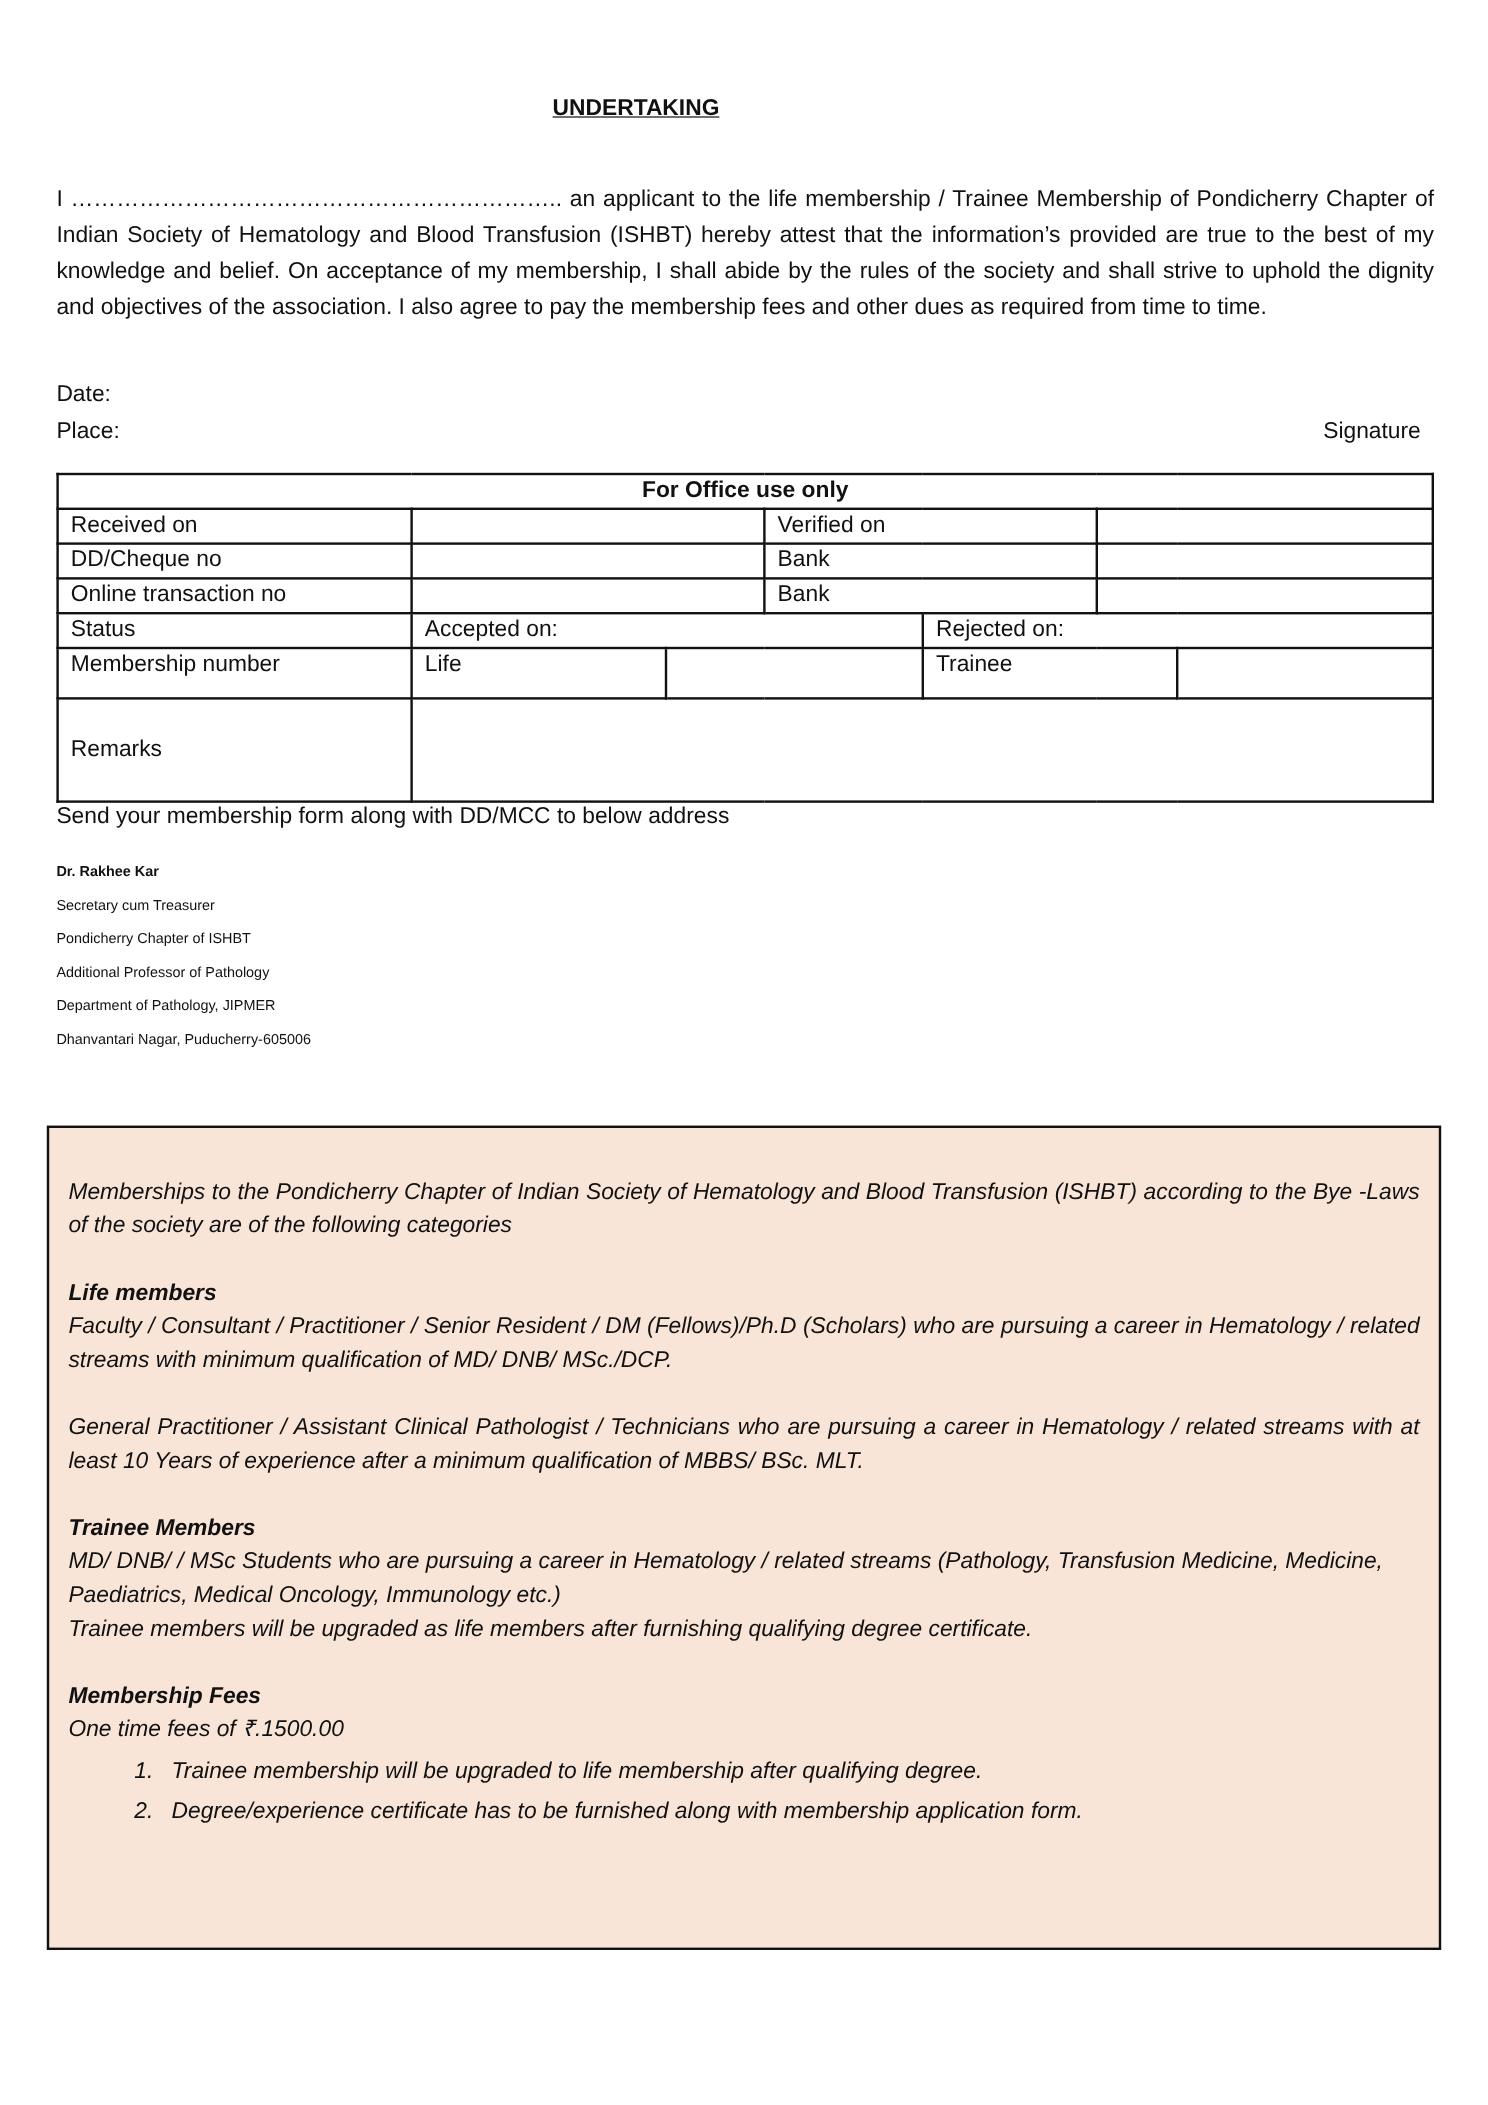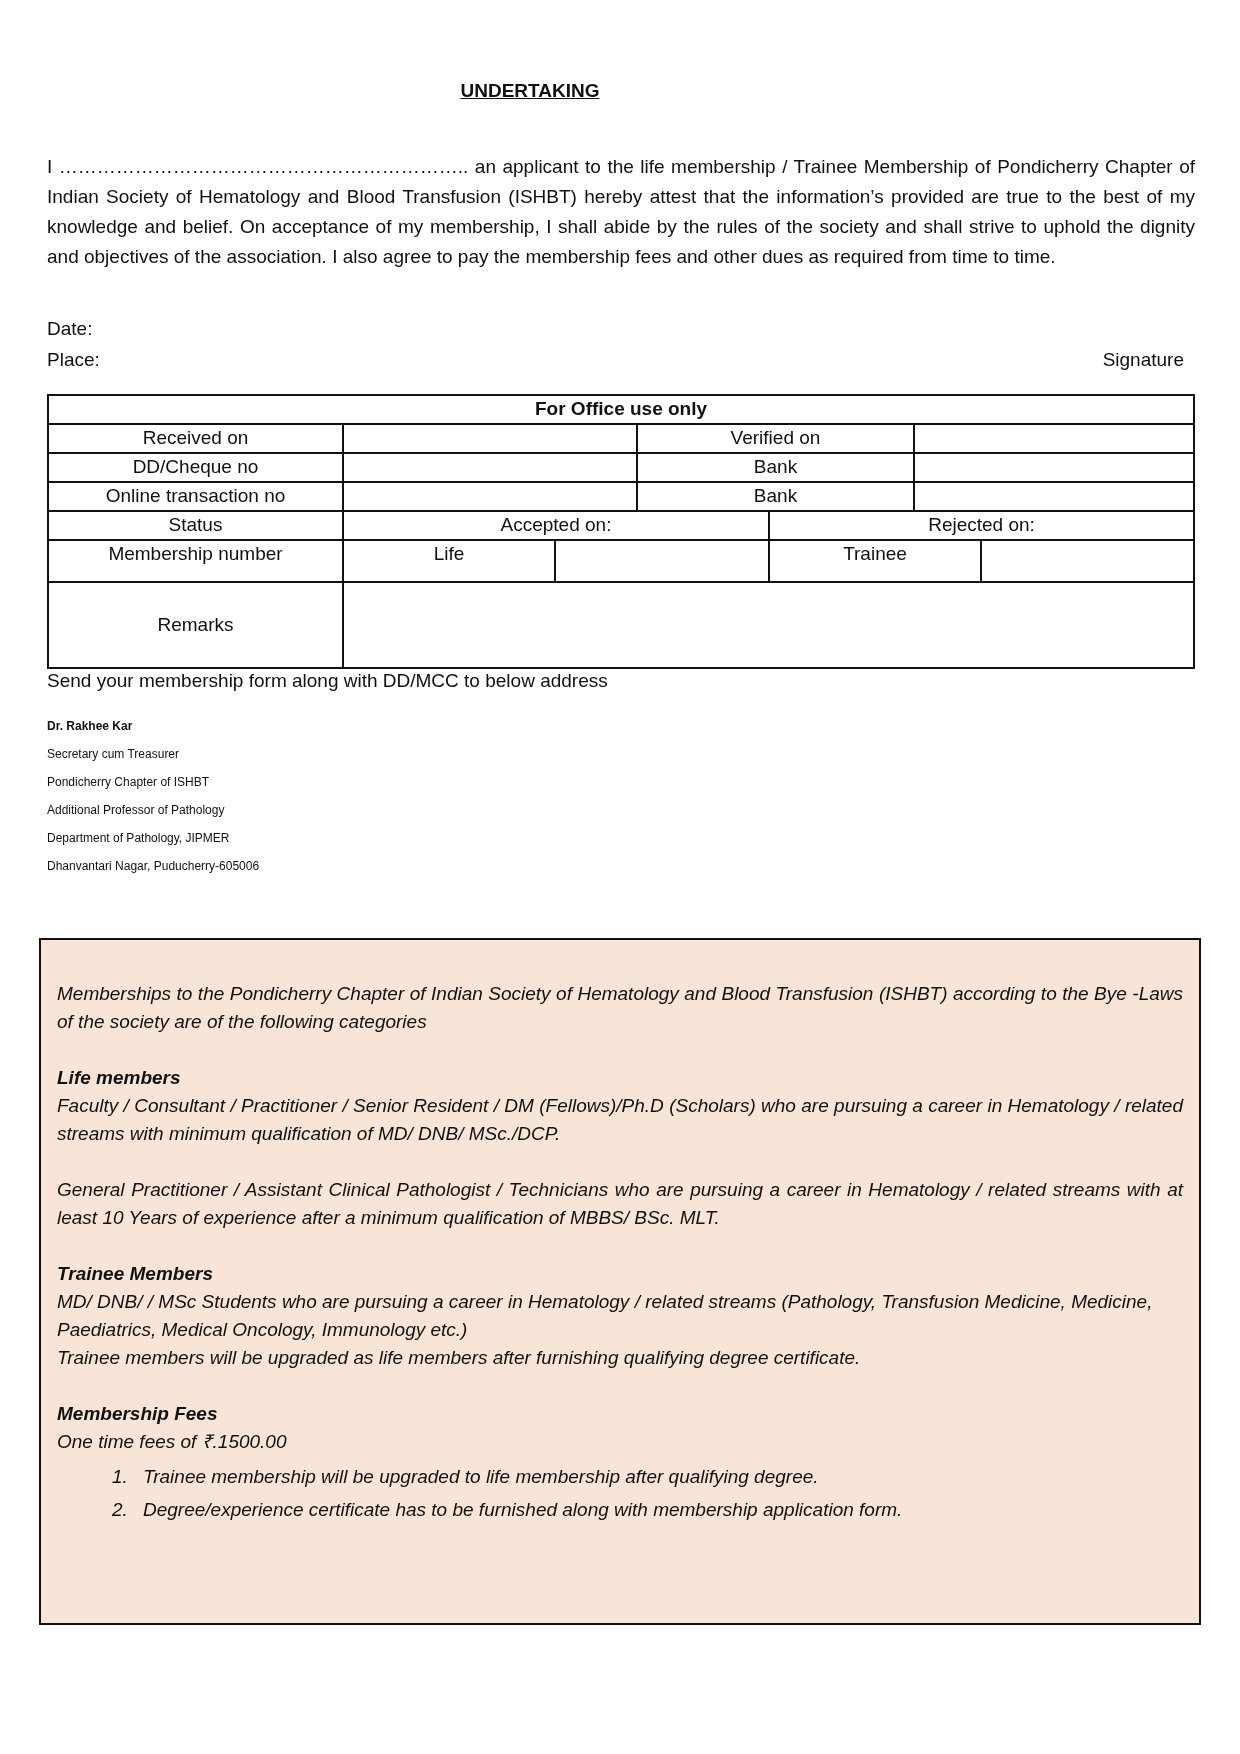--- a/index.html
+++ b/index.html
@@ -2,21 +2,21 @@
 <html><head>
 <meta charset="utf-8">
 <style>
   html,body{margin:0;padding:0;background:#fff;}
   body{width:1240px;height:1754px;position:relative;overflow:hidden;font-family:"Liberation Sans",sans-serif;color:#111;}
   .abs{position:absolute;}
   .title{left:0;width:1060px;top:80px;text-align:center;font-weight:bold;font-size:19px;text-decoration:underline;}
   .para{left:47px;width:1148px;top:116px;font-size:19px;line-height:30px;text-align:justify;margin-top:36px;}
   .lbl{font-size:19px;}
   table.office{position:absolute;left:47px;top:394px;width:1146px;border-collapse:collapse;font-size:19px;table-layout:fixed;}
-  table.office td{border:2px solid #111;padding:0 10px;height:27px;line-height:26px;vertical-align:top;white-space:nowrap;overflow:hidden;text-align:center;}
+  table.office td{border:2px solid #111;padding:0 10px;height:27px;line-height:26px;vertical-align:top;white-space:nowrap;overflow:hidden;}
   table.office td.hdr{text-align:center;font-weight:bold;}
   table.office tr.mrow td{height:40px;}
   table.office tr.rrow td{height:84px;vertical-align:middle;}
   .send{left:47px;top:670px;font-size:19px;}
   .addr{left:47px;top:712px;font-size:12px;line-height:28px;}
   .addr .name{font-weight:bold;}
   .box{left:39px;top:938px;width:1158px;height:683px;background:#f9e4d8;border:2px solid #111;}
   .box-inner{position:absolute;left:16px;right:16px;top:40px;font-size:19px;line-height:28px;}
   .box-inner p{margin:0;font-style:italic;}
   .box-inner .j{text-align:justify;}

